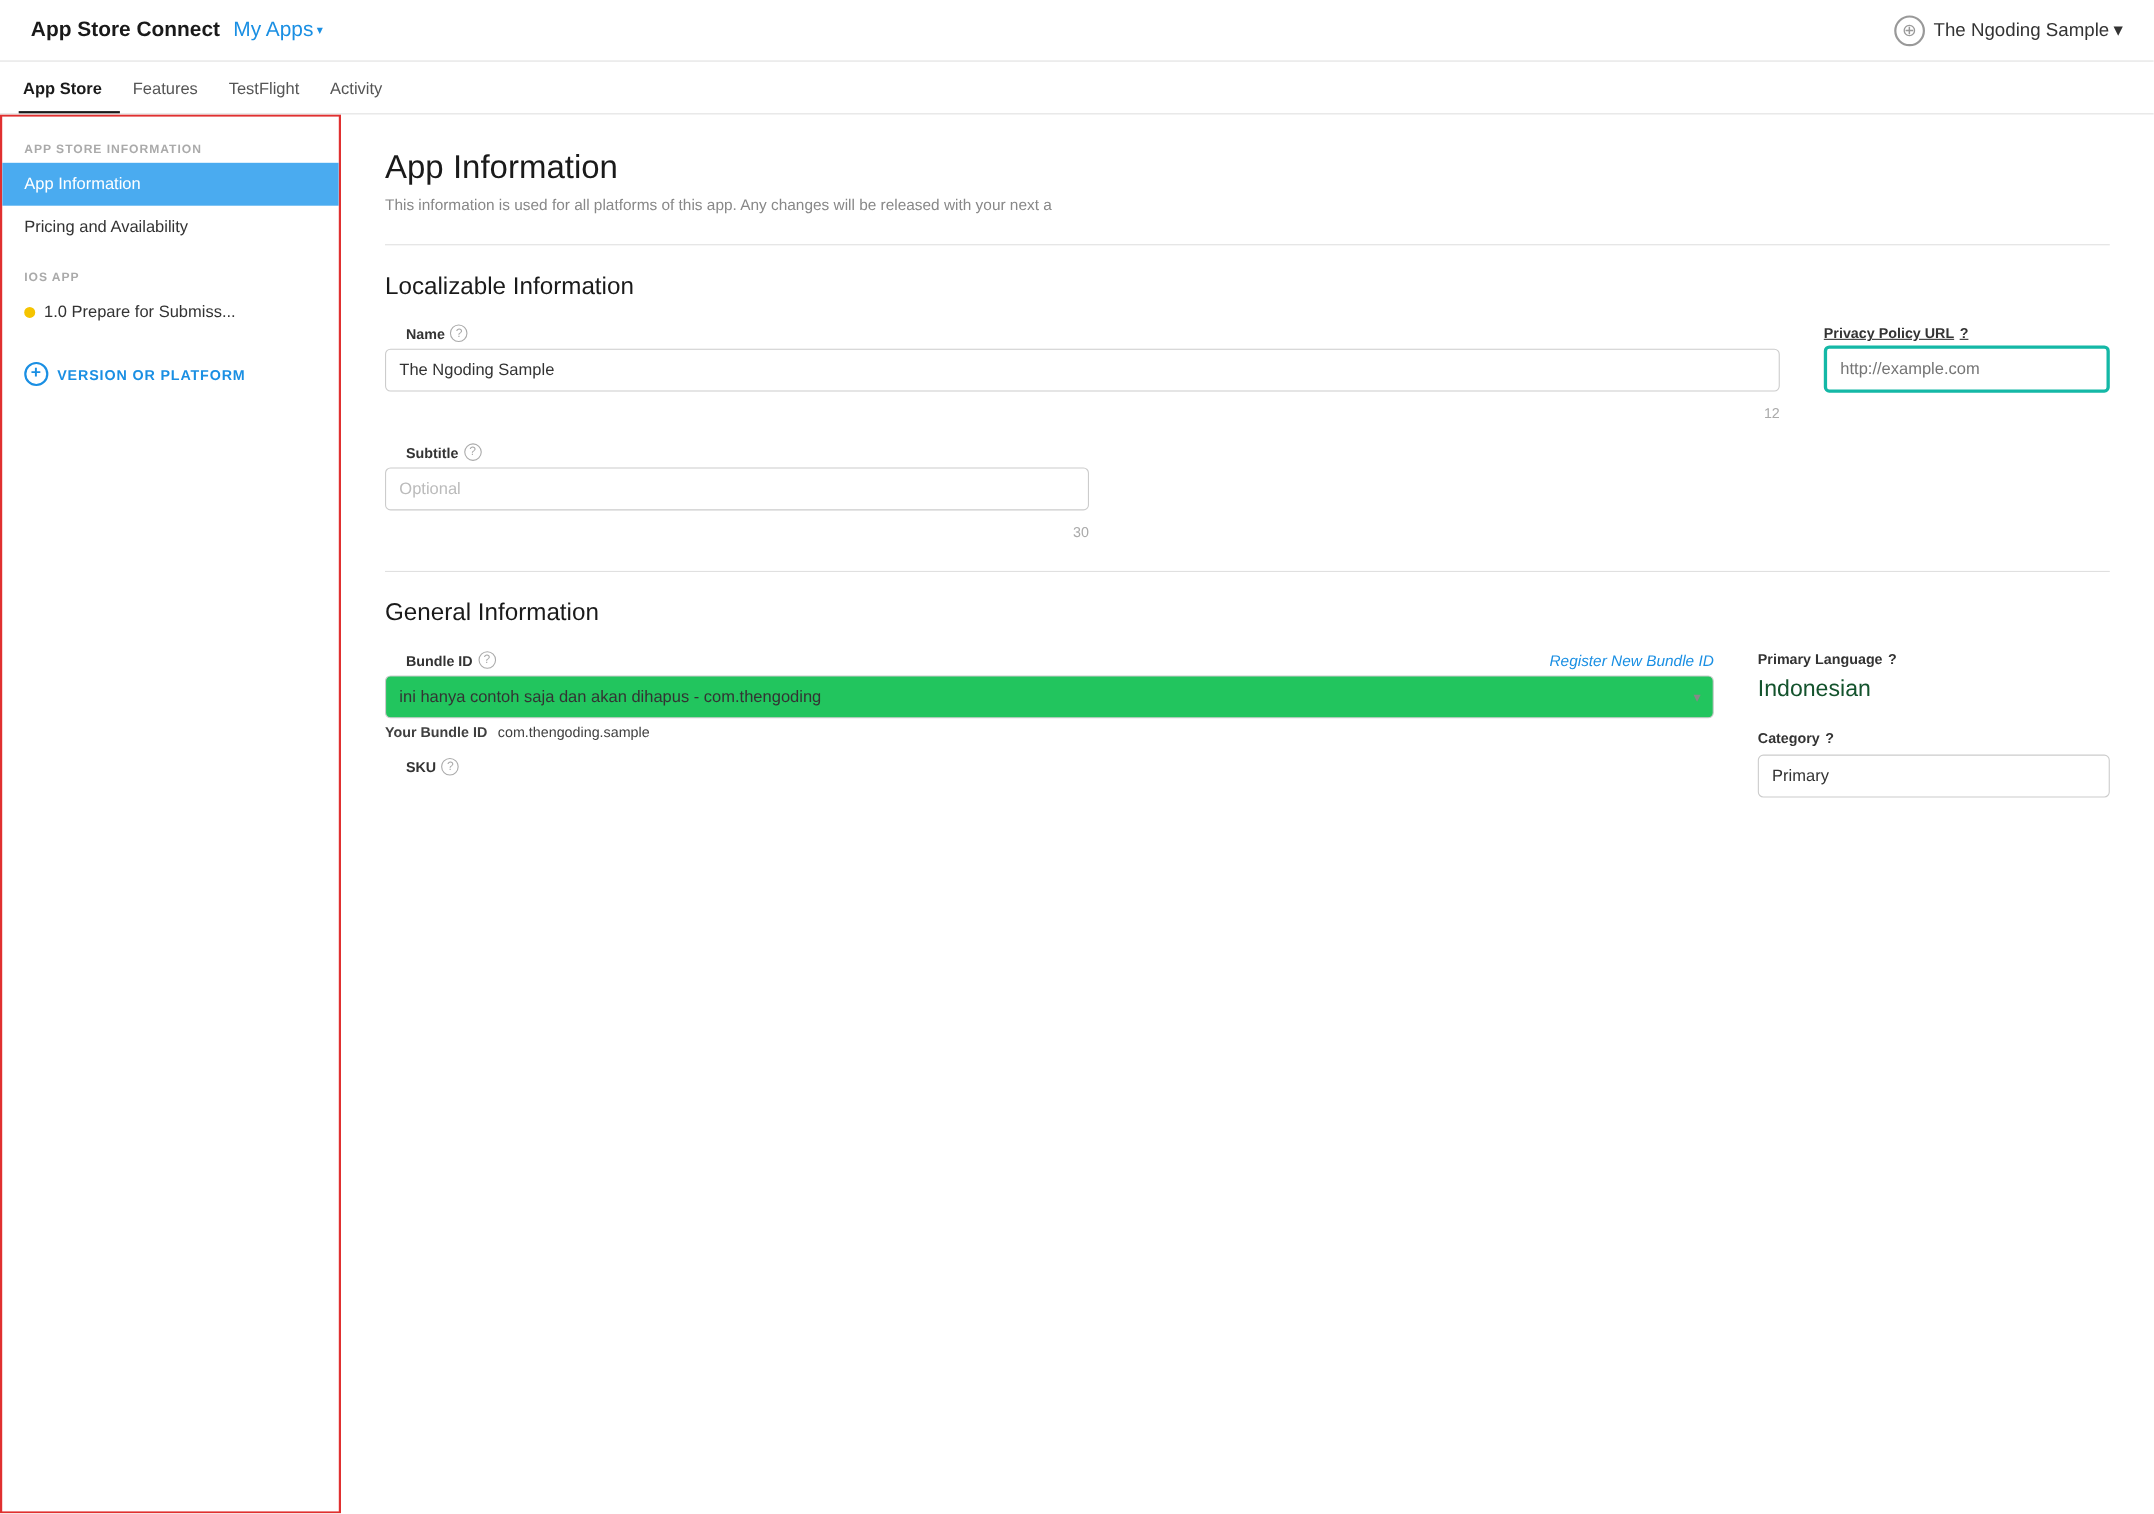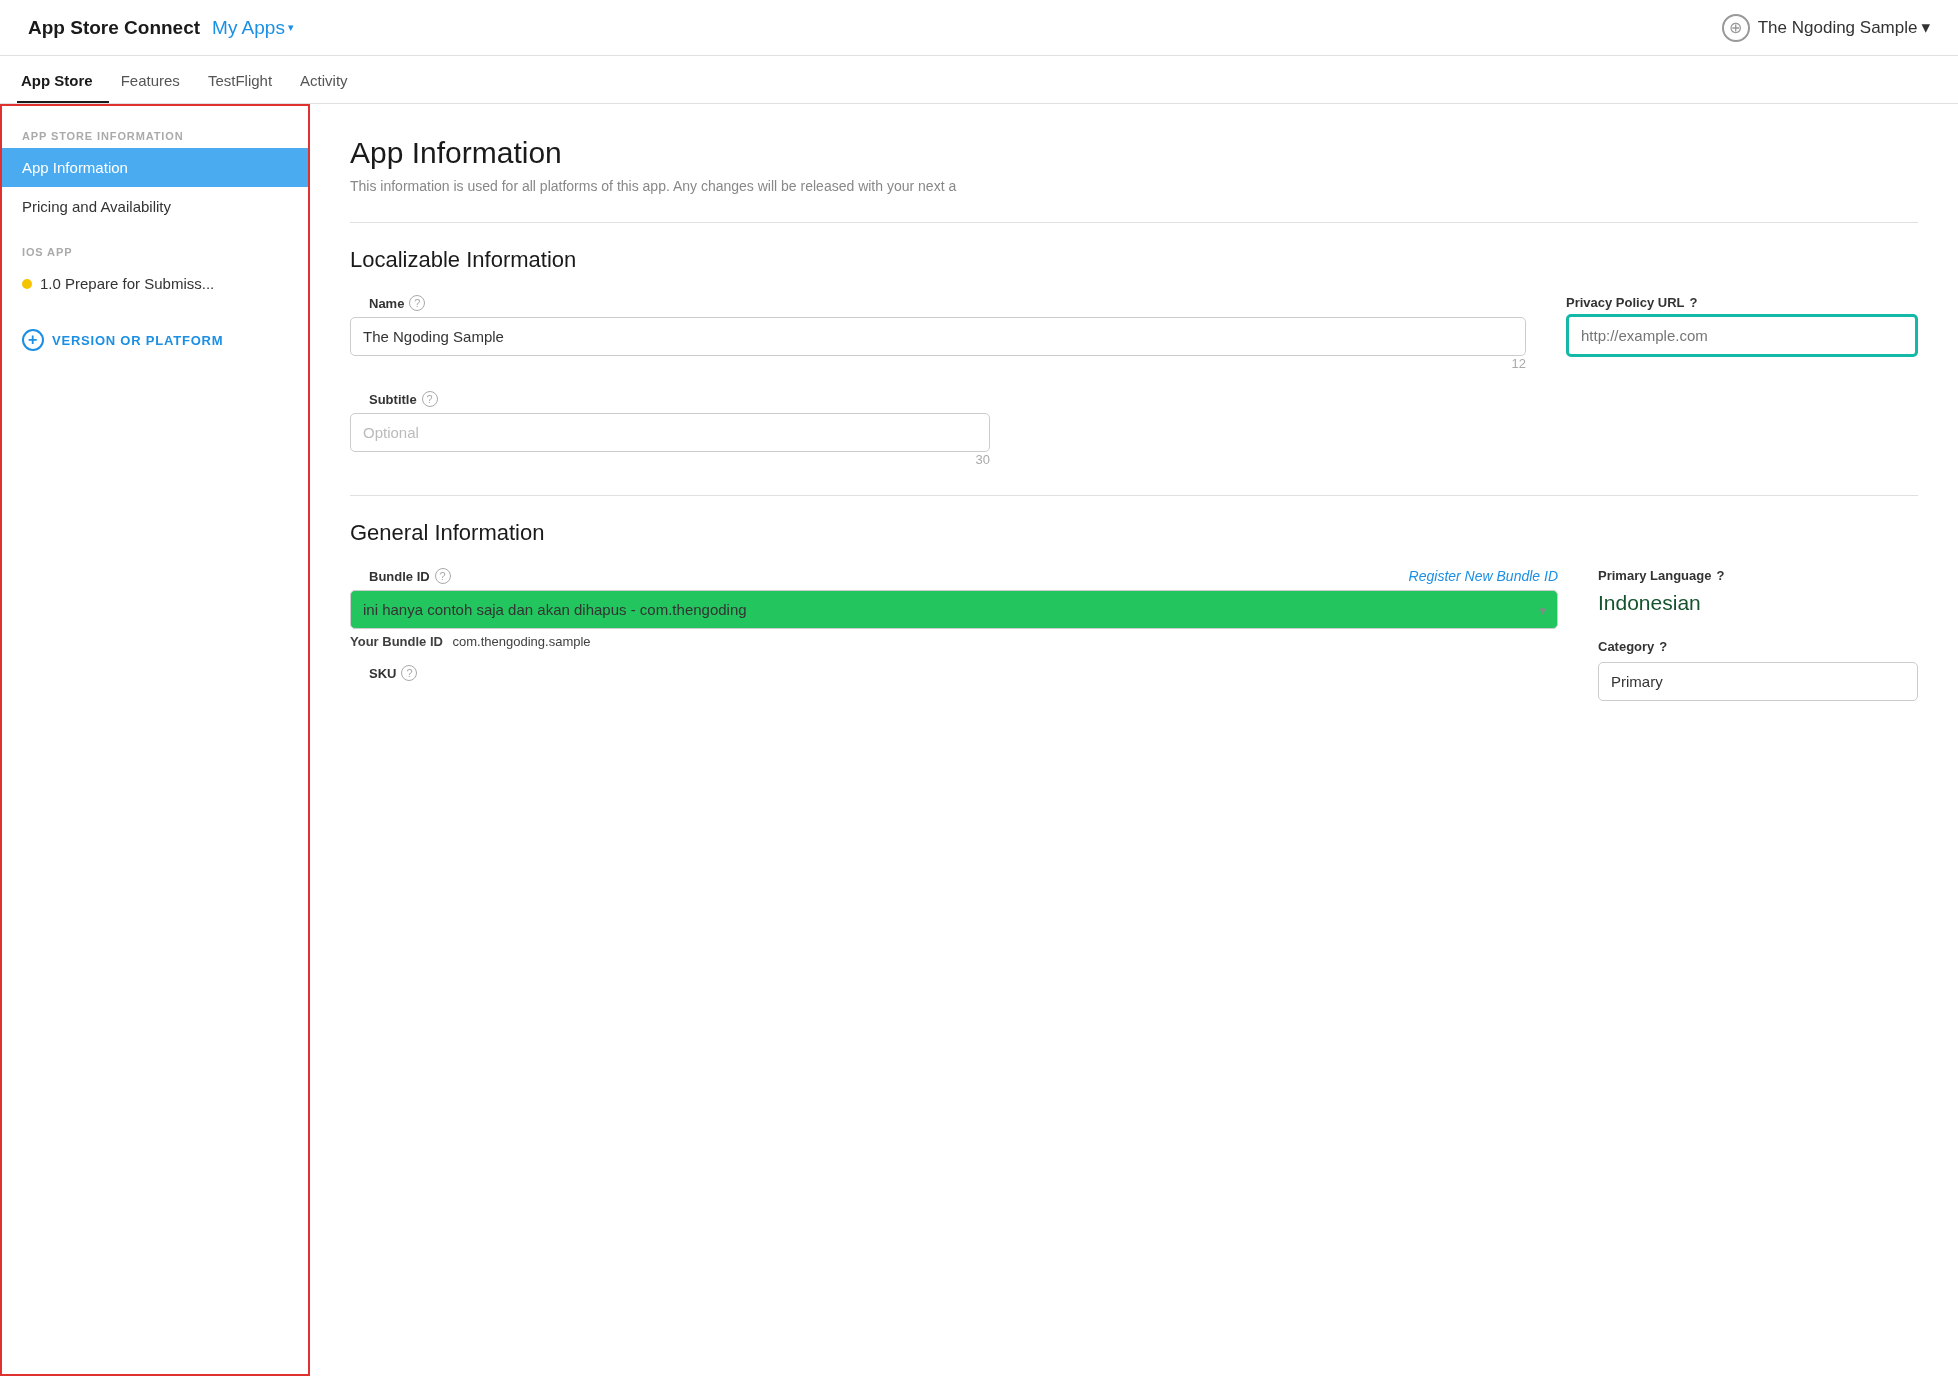--- a/index.html
+++ b/index.html
@@ -219,21 +219,21 @@
       color: #333;
       outline: none;
     }
     .field-input::placeholder {
       color: #bbb;
     }
     .field-counter {
       text-align: right;
       font-size: 13px;
       color: #aaa;
-      margin-top: 0;
+      margin-top: 12px;
     }
     .field-hint {
       font-size: 13px;
       color: #404040;
       margin-top: 5px;
     }
     .field-value-static {
       font-size: 21px;
       color: #14532d;
       padding: 4px 0;
@@ -348,21 +348,21 @@
 
       <div style="flex:1;">
         <div class="field-label">
           <span>Name</span>
           <span class="help-icon">?</span>
         </div>
         <input class="field-input" type="text" value="The Ngoding Sample" style="">
         <div class="field-counter">12</div>
       </div>
 
-      <div style="width:352px;">
+      <div style="width:260px;text-decoration:underline;">
         <div class="right-label">
           <span>Privacy Policy URL</span>
           <span class="help-icon">?</span>
         </div>
         <input class="privacy-input" type="text" placeholder="http://example.com" style="">
       </div>
     </div>
 
     <div style="max-width:640px; margin-bottom:28px;">
       <div class="field-label">

